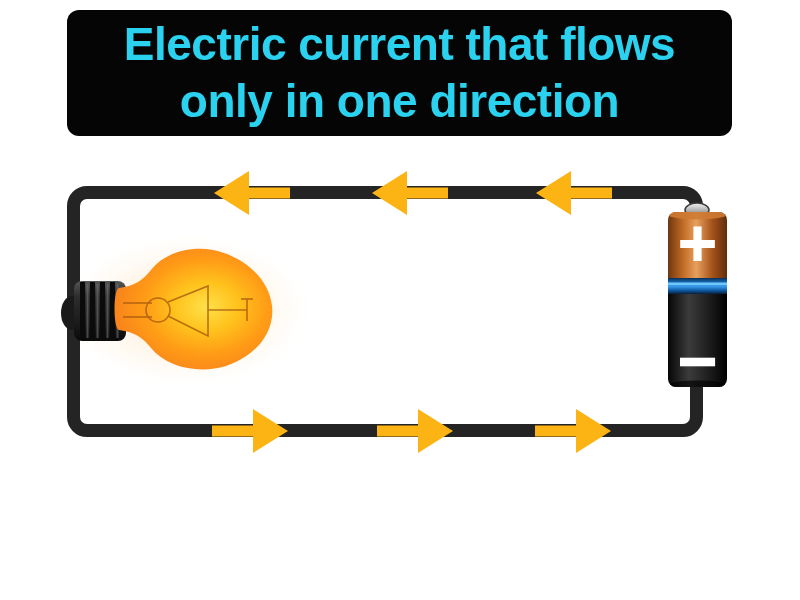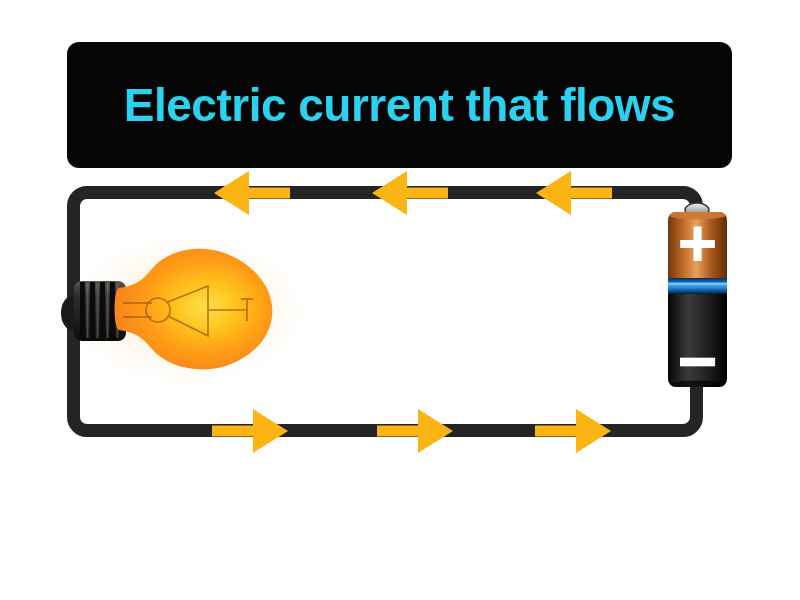--- a/index.html
+++ b/index.html
@@ -5,21 +5,21 @@
   html,body{margin:0;padding:0;}
   body{
     width:800px;height:600px;position:relative;overflow:hidden;
     background:#ffffff;
     font-family:"Liberation Sans", sans-serif;
   }
   
   .banner{
     position:absolute;left:67px;top:10px;width:665px;height:126px;
     background:#050505;border-radius:12px;
-    display:flex;flex-direction:column;align-items:center;justify-content:center;margin-top:32px;
+    display:flex;flex-direction:column;align-items:center;justify-content:center;
   }
   .banner .line{
     color:#2bd2ef;font-size:46px;font-weight:bold;line-height:57px;
     letter-spacing:-0.5px;white-space:nowrap;
   }
   
   .wire-loop{
     position:absolute;left:67px;top:186px;width:636px;height:251px;
     box-sizing:border-box;border:13px solid #242424;border-radius:20px;
   }
@@ -34,20 +34,21 @@
     filter:blur(4px);
   }
   .bulb-svg{position:absolute;left:55px;top:240px;}
   .battery-svg{position:absolute;left:660px;top:196px;}
 </style>
 </head>
 <body>
 
 <div class="banner">
   <div class="line">Electric current that flows</div>
+  <div class="line">only in one direction</div>
 </div>
 
 <div>
 
   <div class="wire-loop"></div>
 
   <div class="glow"></div>
 
   <svg class="bulb-svg" width="230" height="140" viewBox="0 0 230 140">
     <defs>

